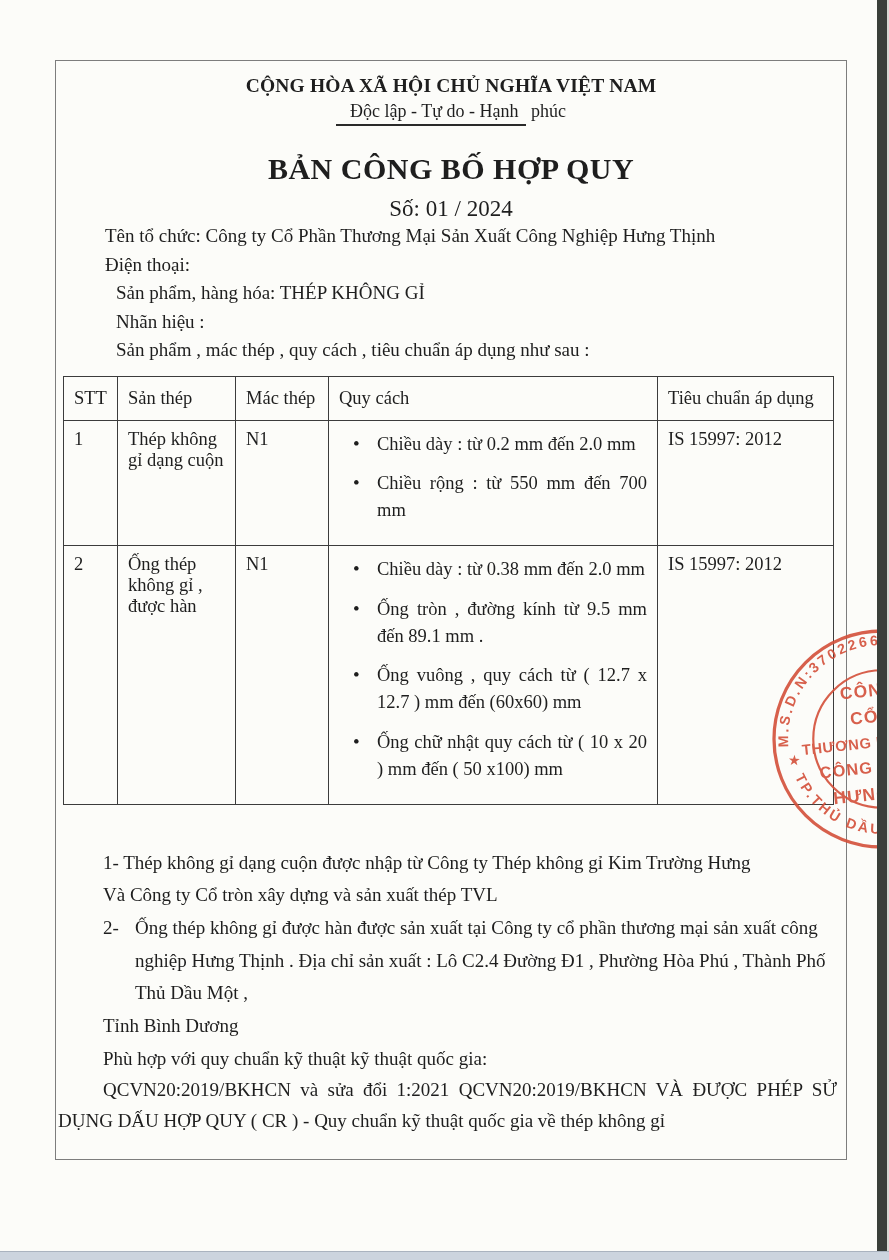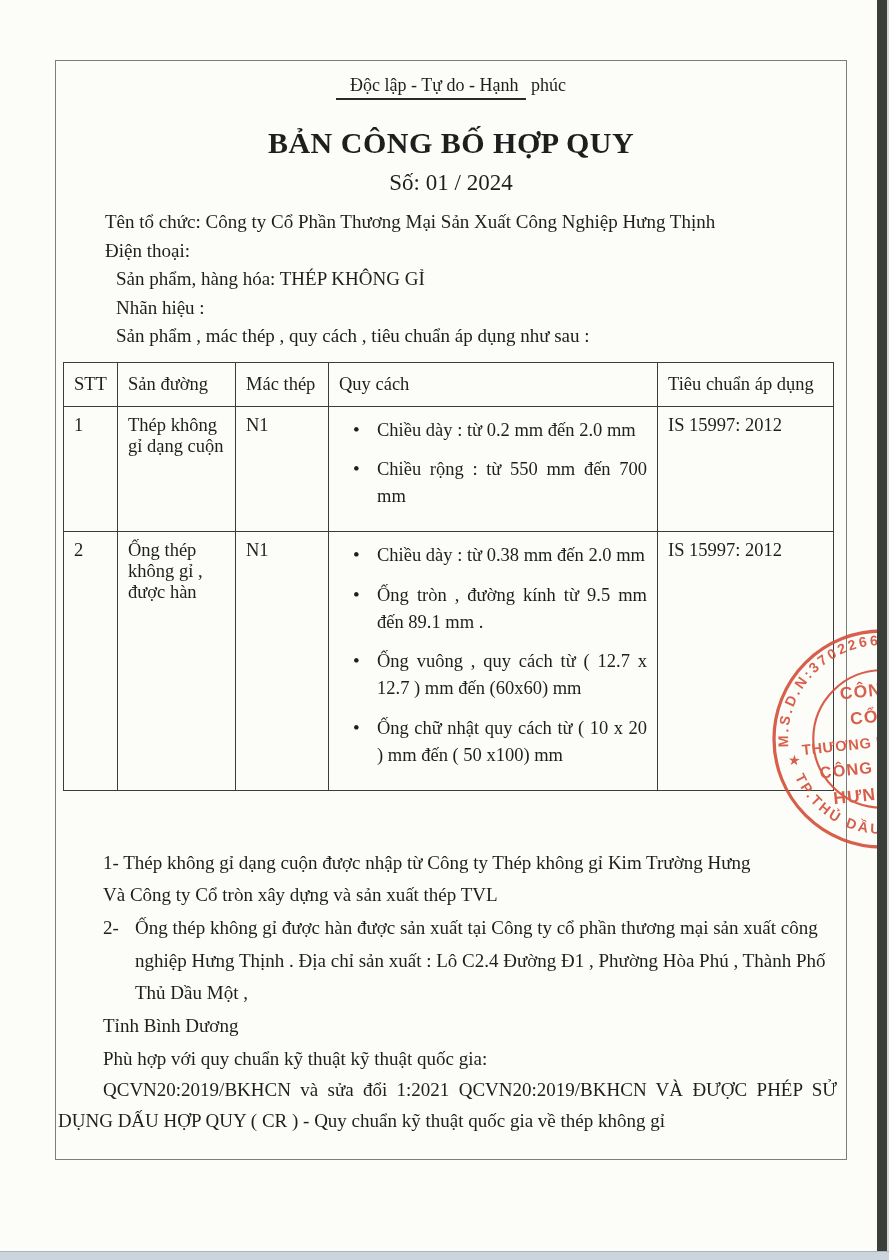--- a/index.html
+++ b/index.html
@@ -22,21 +22,21 @@
 
   .nat-header{text-align:center;margin:14px 7px 0 7px;}
   .nat-line1{font-weight:bold;font-size:19.5px;letter-spacing:.2px;}
   .nat-line2{font-weight:normal;font-size:18px;margin-top:4px;}
   .nat-line2 .underlined{border-bottom:2px solid #2a2a2a;padding:0 8px 2px 14px;display:inline-block;}
 
   .doc-title{text-align:center;font-weight:bold;font-size:30px;margin:26px 7px 0 7px;letter-spacing:.5px;}
   .doc-number{text-align:center;font-size:23px;margin:10px 7px 0 7px;}
 
   .para{font-size:19px;line-height:1.5;margin:0 12px 0 49px;width:745px;}
-  .para.first{margin-top:12px;}
+  .para.first{margin-top:0;}
   .para.indent2{margin-left:60px;width:734px;}
   .bold{font-weight:normal;}
 
   
   table.spec{
     border-collapse:collapse;margin:11px 0 0 7px;width:770px;table-layout:fixed;
     font-size:18.5px;
   }
   table.spec td,table.spec th{
     border:1.6px solid #3c3c3c;vertical-align:top;padding:8px 10px;
@@ -46,21 +46,21 @@
   table.spec th{height:27px;vertical-align:middle;}
   th.center,td.center{text-align:center;}
   td.sp-cell{text-align:justify;}
   td.row1{height:78px;}
   td.row2{height:218px;}
   ul.qc-list{list-style:none;margin:2px 0 0 0;padding:0 0 0 38px;}
   ul.qc-list li{position:relative;margin-bottom:13px;text-align:justify;line-height:1.45;}
   ul.qc-list li::before{content:"•";position:absolute;left:-24px;top:-1px;font-size:19px;}
 
   
-  .notes{margin-top:56px;}
+  .notes{margin-top:42px;}
   .note-line{font-size:19px;line-height:1.72;margin:0 14px 0 47px;width:748px;}
   .note-hang{position:relative;padding-left:32px;box-sizing:border-box;}
   .note-hang .marker{position:absolute;left:0;top:0;}
   .reg-para{
     font-size:19px;line-height:1.6;margin:0 12px 0 2px;width:779px;
     text-align:justify;text-indent:45px;
   }
 
   
   .stamp{position:absolute;left:762px;top:619px;z-index:2;opacity:.9;}
@@ -71,20 +71,21 @@
 </head>
 <body data-interactable="false">
 
 <div class="edge-right" data-interactable="false"></div>
 <div class="edge-right-sliver" data-interactable="false"></div>
 <div class="edge-bottom" data-interactable="false"></div>
 
 <div class="doc-inner" data-interactable="false">
 
   <div class="nat-header" data-interactable="false">
+    <div class="nat-line1" data-interactable="false">CỘNG HÒA XÃ HỘI CHỦ NGHĨA VIỆT NAM</div>
     <div class="nat-line2" data-interactable="false"><span class="underlined" data-interactable="false">Độc lập - Tự do - Hạnh</span><span data-interactable="false"> phúc</span></div>
   </div>
 
   <div class="doc-title" data-interactable="false">BẢN CÔNG BỐ HỢP QUY</div>
   <div class="doc-number" data-interactable="false">Số: 01 / 2024</div>
 
   <p class="para first" data-interactable="false">Tên tổ chức: Công ty Cổ Phần Thương Mại Sản Xuất Công Nghiệp Hưng Thịnh</p>
   <p class="para" data-interactable="false">Điện thoại:</p>
   <p class="para indent2" data-interactable="false"><span data-interactable="false">Sản phẩm, hàng hóa: </span><span class="bold" data-interactable="false">THÉP KHÔNG GỈ</span></p>
   <p class="para indent2" data-interactable="false">Nhãn hiệu :</p>
@@ -94,21 +95,21 @@
     <colgroup>
         <col class="c-stt">
         <col class="c-sp">
         <col class="c-mt">
         <col class="c-qc">
         <col class="c-tc">
       </colgroup>
     <tbody>
         <tr data-interactable="false">
       <th class="center" data-interactable="false">STT</th>
-      <th data-interactable="false">Sản đường</th>
+      <th data-interactable="false">Sản thép</th>
       <th data-interactable="false">Mác thép</th>
       <th data-interactable="false">Quy cách</th>
       <th data-interactable="false">Tiêu chuẩn áp dụng</th>
     </tr>
     <tr data-interactable="false">
       <td class="center row1" data-interactable="false">1</td>
       <td class="sp-cell" data-interactable="false">Thép không gỉ dạng cuộn</td>
       <td class="center" data-interactable="false">N1</td>
       <td data-interactable="false">
         <ul class="qc-list" data-interactable="false">

